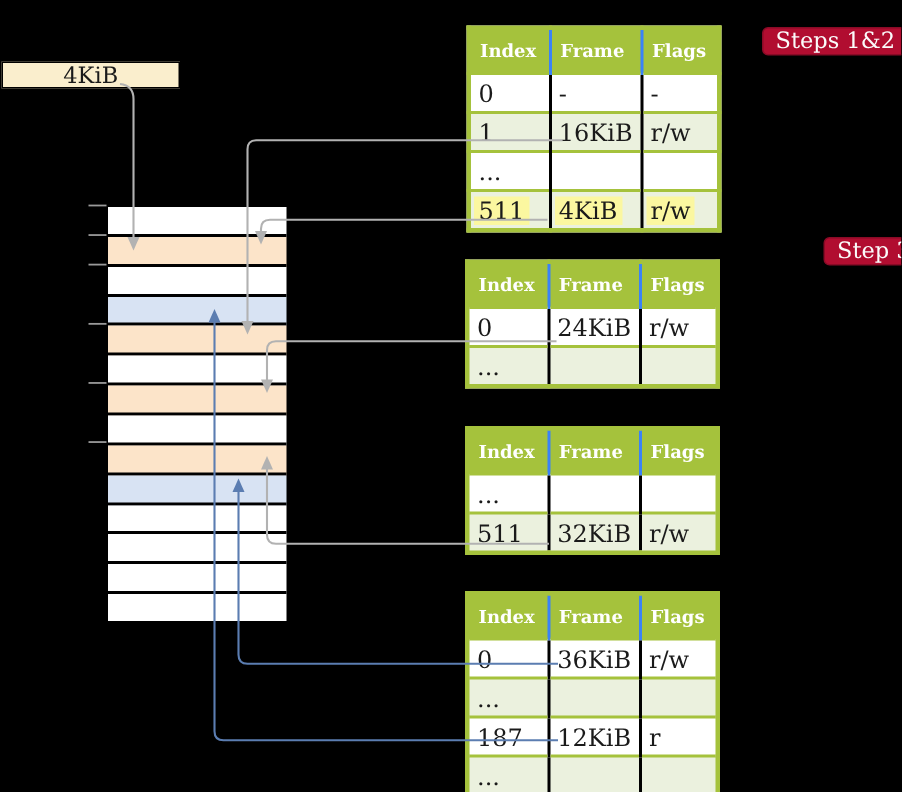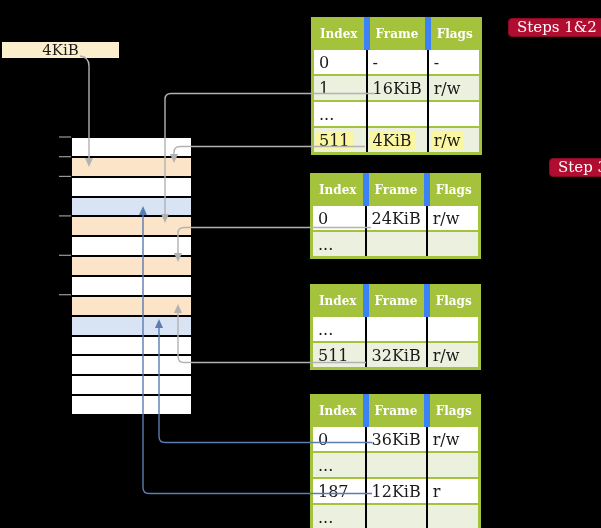--- a/index.html
+++ b/index.html
@@ -27,21 +27,21 @@
   .mem-row:last-child{border-bottom:none;}
   .mem-row[data-color="white"]{background:#ffffff;}
   .mem-row[data-color="peach"]{background:#fce4c9;}
   .mem-row[data-color="blue"] {background:#d8e3f3;}
 
   
   .ptable{position:absolute;border-collapse:collapse;background:#fff;z-index:10;
           border:3px solid #a5c23c;font-size:16px;color:#1a1a1a;table-layout:fixed;}
   .ptable th{background:#a5c23c;color:#fff;font-weight:bold;text-align:left;
              padding:3px 6px;height:22px;font-size:12px;}
-  .ptable th + th{border-left:6px solid #3b82f6;}
+  .ptable th + th{border-left:2px solid #3b82f6;}
   .ptable td{padding:1px 5px;height:22px;border-top:2px solid #a5c23c;
              background:#fff;vertical-align:middle;}
   .ptable td + td{border-left:2px solid #000;}
   .ptable tbody tr:nth-child(even) td{background:#ebf1de;}
   .ptable col.c-index{width:54px;} .ptable col.c-frame{width:61px;} .ptable col.c-flags{width:52px;}
   .hl{display:inline-block;background:#fbf7a0;padding:0 3px;margin-left:-3px;}
 
   #table-steps12{left:311px;top:17px;}
   #table-step3  {left:310px;top:173px;}
   #table-step4  {left:310px;top:284px;}

